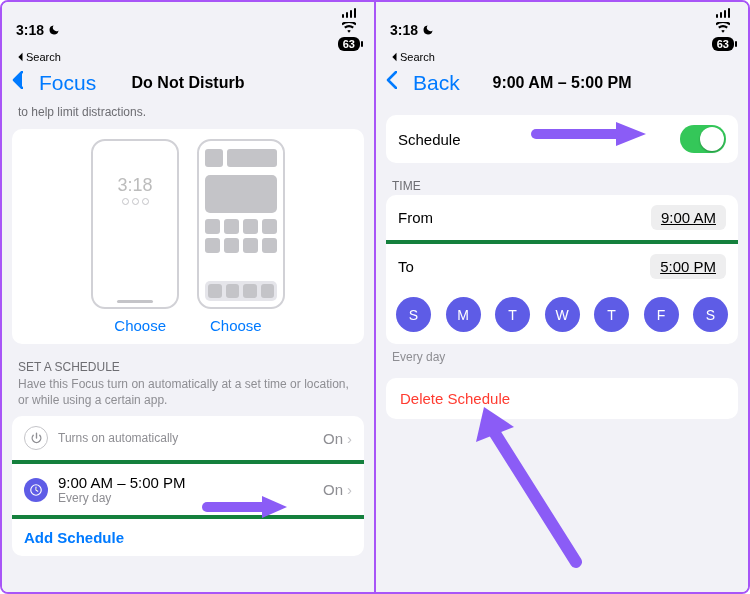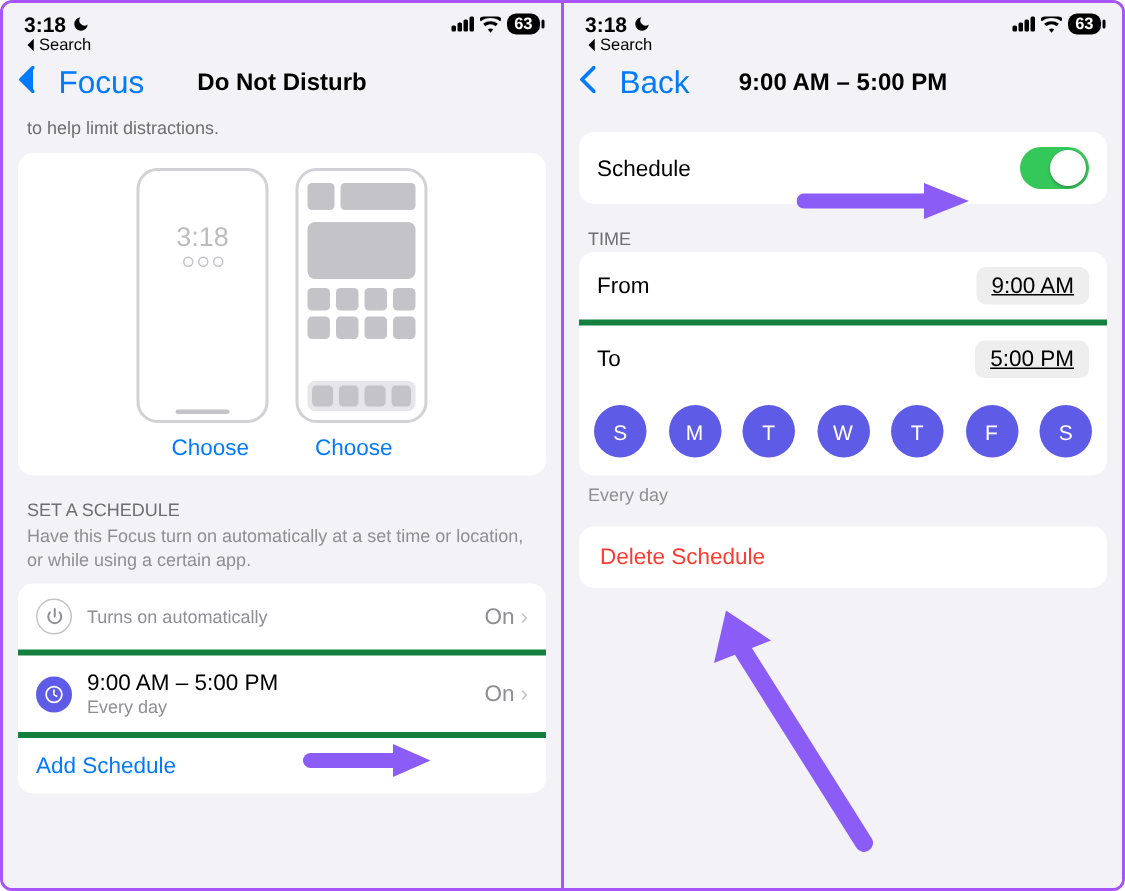--- a/index.html
+++ b/index.html
@@ -22,21 +22,21 @@
 .pane-left { border-right: 2px solid #a855f7; }
 .status-bar {
   display: flex;
   justify-content: space-between;
   align-items: center;
   padding: 6px 14px 0;
   font-size: 14px;
   font-weight: 600;
 }
 .status-left { display: flex; align-items: center; gap: 4px; }
-.status-right { display: flex; align-items: center; gap: 4px; }
+.status-right { display: flex; align-items: center; gap: 4px; flex-direction: column; }
 .moon-icon svg { vertical-align: middle; }
 .battery-pill {
   background: #000;
   color: #fff;
   border-radius: 6px;
   padding: 1px 5px;
   font-size: 11px;
   font-weight: 600;
   position: relative;
 }
@@ -143,21 +143,21 @@
 .row + .row{ border-top:4px solid #15803d;}
 .row-icon{
   width:24px; height:24px; border-radius:50%; display:flex; align-items:center; justify-content:center; flex-shrink:0;
 }
 .row-icon.purple{ background:#5e5ce6;}
 .row-body{ flex:1;}
 .row-title{ font-size:15px; color:#000; }
 .row-sub{ font-size:12px; color:#8e8e93;}
 .row-meta{ color:#8e8e93; font-size:15px; display:flex; align-items:center; gap:4px;}
 .chev{ color:#c4c4c8;}
-.row-link{ color:#007aff; font-size:15px;}
+.row-link{ color:#007aff; font-size:15px;font-weight:bold;}
 .toggle{
   width:46px; height:28px; border-radius:14px; background:#34c759; position:relative; flex-shrink:0;
 }
 .toggle::after{
   content:""; position:absolute; right:2px; top:2px; width:24px; height:24px; background:#fff; border-radius:50%; box-shadow:0 1px 2px rgba(0,0,0,.3);
 }
 .time-pill{
   background:#eeeeef; border-radius:6px; padding:4px 10px; font-size:15px; color:#000;text-decoration:underline;
 }
 .days-row{

